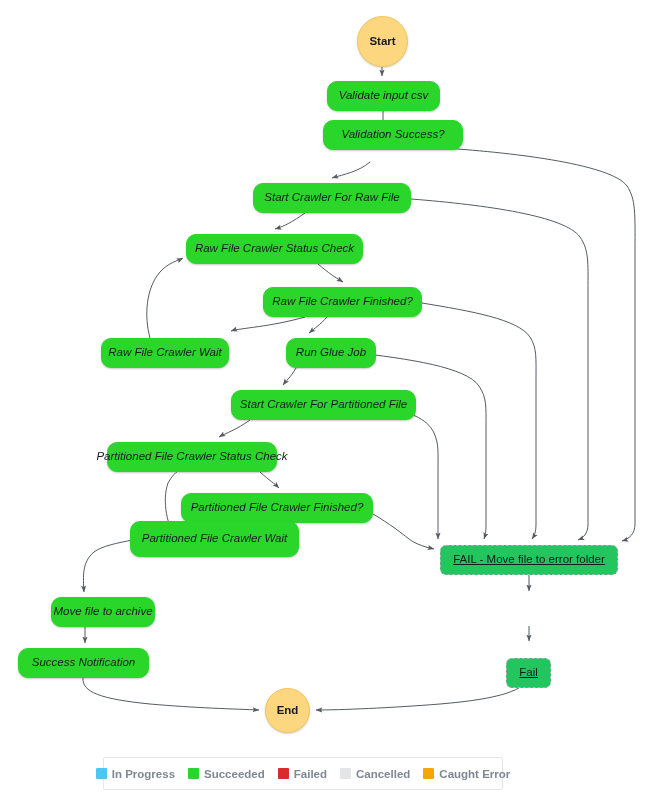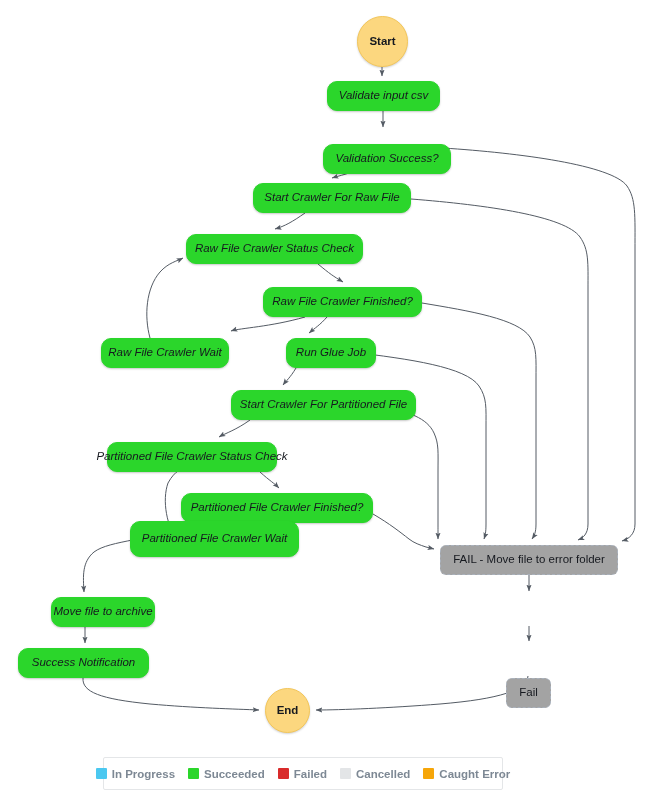--- a/index.html
+++ b/index.html
@@ -42,24 +42,25 @@
   }
   .node.task {
     background: #2bd62b;
     border: 1px solid #2bd62b;
     border-radius: 10px;
     box-shadow: 0 1px 2px rgba(0,0,0,0.22);
     color: #16191f;
     font-style: italic;
   }
   .node.inactive {
-    background: #a3a3a3;
+    background: #22c55e;
     border: 1px dashed #aab2bd;
     border-radius: 6px;
     color: #16191f;
+    text-decoration: underline;
   }
   .node.terminal {
     background: #fcd77f;
     border: 1px solid #f3c659;
     border-radius: 50%;
     font-weight: bold;
     font-size: 11.5px;
     color: #16191f;
     box-shadow: 0 1px 2px rgba(0,0,0,0.18);
   }
@@ -161,21 +162,21 @@
   </svg>
 
   <div class="node terminal" style="left:357px;top:16px;width:51px;height:51px;">
     <span>Start</span>
   </div>
 
   <div class="node task" style="left:327px;top:81px;width:113px;height:30px;">
     <span>Validate input csv</span>
   </div>
 
-  <div class="node task" style="left:323px;top:144px;width:128px;height:30px;">
+  <div class="node task" style="left:323px;top:120px;width:140px;height:30px;">
     <span>Validation Success?</span>
   </div>
 
   <div class="node task" style="left:186px;top:234px;width:177px;height:30px;">
     <span>Raw File Crawler Status Check</span>
   </div>
 
   <div class="node task" style="left:253px;top:183px;width:158px;height:30px;">
     <span>Start Crawler For Raw File</span>
   </div>
@@ -214,21 +215,21 @@
 
   <div class="node task" style="left:18px;top:648px;width:131px;height:30px;">
     <span>Success Notification</span>
   </div>
 
   <div class="node inactive" style="left:440px;top:545px;width:178px;height:30px;">
     <span>FAIL - Move file to error folder</span>
   </div>
 
 
-  <div class="node inactive" style="left:506px;top:678px;width:45px;height:30px;">
+  <div class="node inactive" style="left:506px;top:658px;width:45px;height:30px;">
     <span>Fail</span>
   </div>
 
   <div class="node terminal" style="left:265px;top:688px;width:45px;height:45px;">
     <span>End</span>
   </div>
 
   <div id="legend">
     <div class="legend-item">
       <span class="legend-swatch" style="background: rgb(75, 200, 240);"></span>

